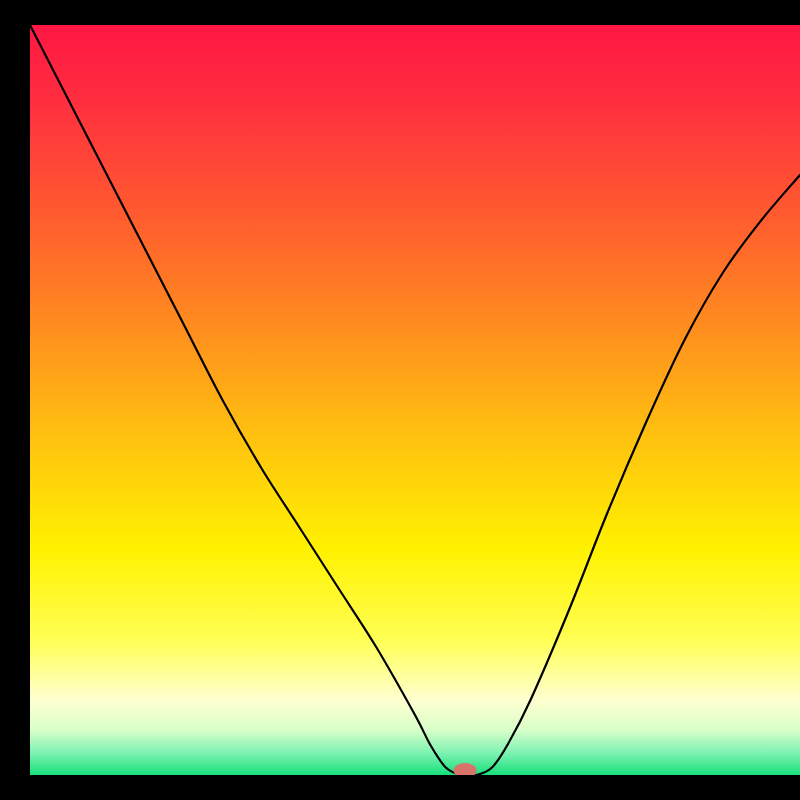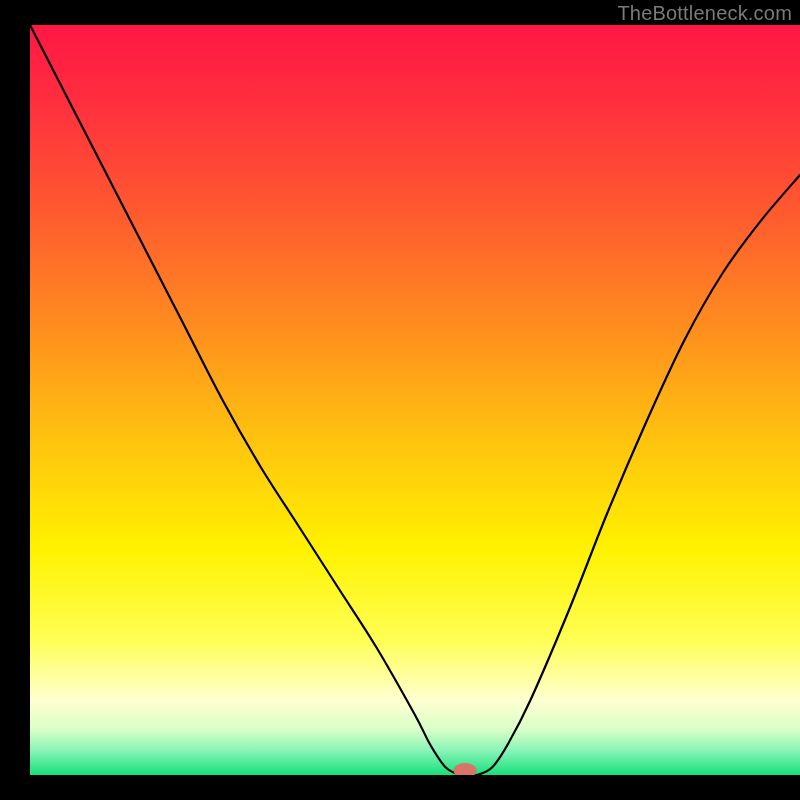--- a/index.html
+++ b/index.html
@@ -34,21 +34,20 @@
     width: 770px;
     height: 750px;
     background: #000;
   }
   svg { display: block; }
 </style>
 </head>
 <body>
 
 <div class="frame">
-  <div class="watermark">TheBottleneck.com</div>
 
   <div class="plot-wrap">
     <svg id="chart-svg" width="770" height="750" viewBox="0 0 770 750" preserveAspectRatio="none">
       <defs>
         <linearGradient id="bg-grad" x1="0" y1="0" x2="0" y2="1">
             <stop offset="0.0%" stop-color="#ff1744"></stop>
             <stop offset="10.0%" stop-color="#ff2e3f"></stop>
             <stop offset="25.0%" stop-color="#ff5a2f"></stop>
             <stop offset="40.0%" stop-color="#ff8c1f"></stop>
             <stop offset="55.0%" stop-color="#ffc20f"></stop>

